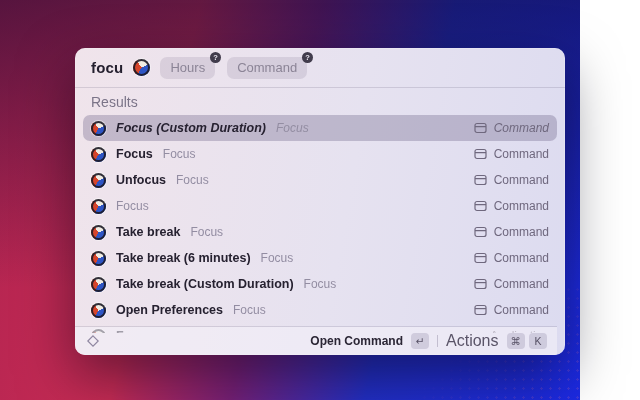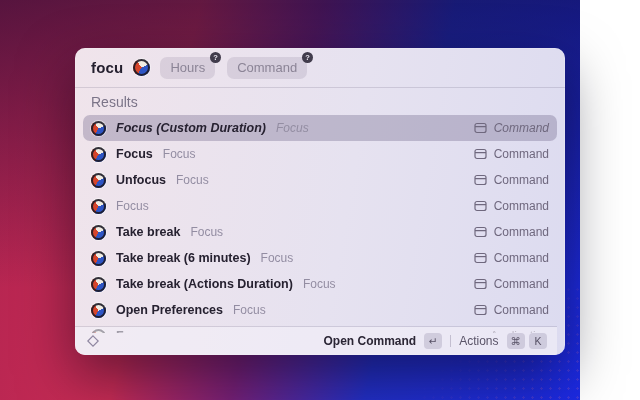--- a/index.html
+++ b/index.html
@@ -55,21 +55,21 @@
   
   .footer{ position:absolute; left:0; right:8px; bottom:0; height:28px;
     display:flex; align-items:center; padding:0 10px;
     background:rgba(244,240,248,0.6); box-shadow:0 -1px 0 rgba(70,60,95,0.15); }
   .footer-right{ margin-left:auto; display:flex; align-items:center; gap:8px; }
   .footer-primary{ font-size:12px; font-weight:600; color:#2b2635; }
   .key{ min-width:18px; height:16px; padding:0 4px; border-radius:4px;
     background:rgba(110,100,135,0.22); color:#565064; font-size:10.5px;
     display:flex; align-items:center; justify-content:center; }
   .vdiv{ width:1px; height:12px; background:rgba(90,80,110,0.28); }
-  .footer-actions{ font-size:12px; color:#5a5468; }
+  .footer-actions{ font-size:16px; color:#5a5468; }
   .keys{ display:flex; gap:4px; }
 </style>
 </head>
 <body>
 
 <div class="desktop">
   <div class="dots"></div>
 
   <div class="window">
 
@@ -175,21 +175,21 @@
               <svg width="13" height="12" viewBox="0 0 13 12" fill="none" stroke="#6f687e" stroke-width="1.2">
                 <rect x="1" y="1.5" width="11" height="9" rx="2"></rect>
                 <line x1="1" y1="4.6" x2="12" y2="4.6"></line>
               </svg>
             </span>
             <span>Command</span>
           </span>
         </div>
         <div class="row">
           <span class="focus-icon sm"></span>
-          <span class="row-title">Take break (Actions Duration)</span>
+          <span class="row-title">Take break (Custom Duration)</span>
           <span class="row-sub">Focus</span>
           <span class="spacer"></span>
           <span class="row-type">
             <span class="type-icon">
               <svg width="13" height="12" viewBox="0 0 13 12" fill="none" stroke="#6f687e" stroke-width="1.2">
                 <rect x="1" y="1.5" width="11" height="9" rx="2"></rect>
                 <line x1="1" y1="4.6" x2="12" y2="4.6"></line>
               </svg>
             </span>
             <span>Command</span>

